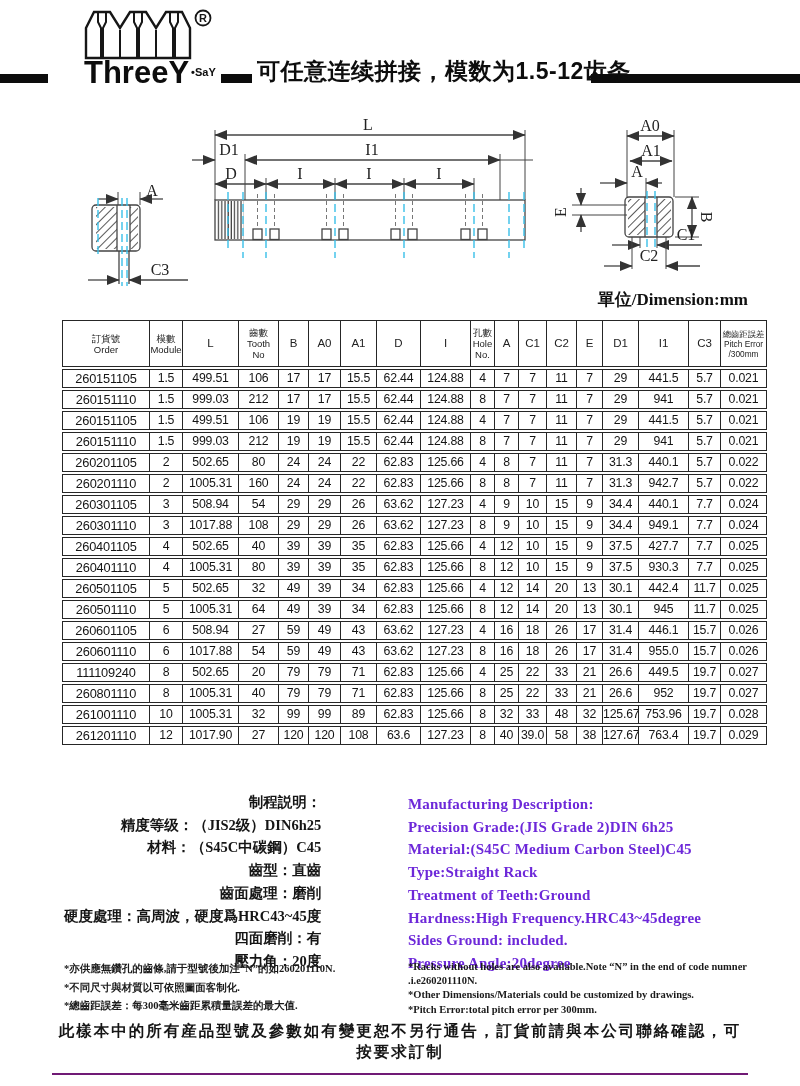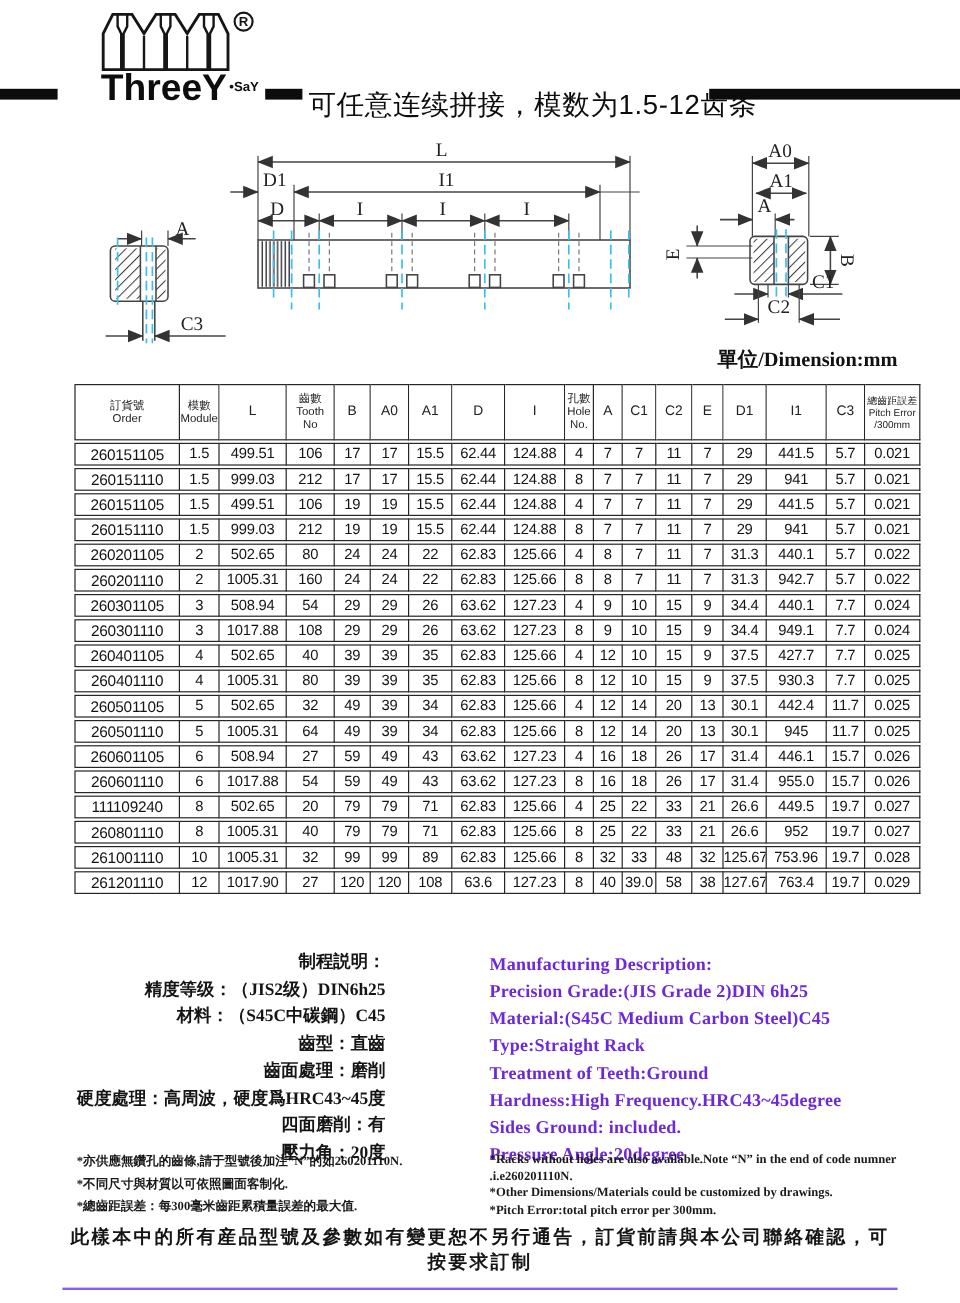--- a/index.html
+++ b/index.html
@@ -8,21 +8,21 @@
 
   
   .crown{position:absolute;left:82px;top:8px;}
   .brand-line{position:absolute;left:84px;top:55px;white-space:nowrap;}
   .brand-name{font-size:31px;font-weight:bold;letter-spacing:0px;color:#0d0d0d;}
   .brand-suffix{font-size:11px;font-weight:bold;position:relative;top:-7px;margin-left:2px;color:#0d0d0d;}
   .bar{position:absolute;top:74px;height:9px;background:#0c0c0c;}
   .bar-left{left:0;width:48px;}
   .bar-mid{left:221px;width:31px;}
   .bar-right{left:591px;width:209px;}
-  .page-title{position:absolute;left:257px;top:72px;font-size:23px;font-weight:400;
+  .page-title{position:absolute;left:257px;top:56px;font-size:23px;font-weight:700;
               letter-spacing:.5px;color:#0d0d0d;white-space:nowrap;}
 
   
   .drawing{position:absolute;left:0;top:108px;}
   .dimtext{font-family:"Liberation Serif","DejaVu Serif",serif;font-size:16px;fill:#222;}
 
   
   table.data-table{position:absolute;left:62px;top:318px;width:686px;
                    border-collapse:separate;border-spacing:0 2px;table-layout:fixed;}
   .data-table th,.data-table td{border-top:1.5px solid #262626;border-bottom:1.5px solid #262626;
@@ -44,21 +44,21 @@
   
   .notes-zh{position:absolute;left:64px;top:960px;width:330px;font-weight:700;font-size:10.5px;
             line-height:18.5px;font-family:"Liberation Serif","DejaVu Serif",serif;color:#1a1a1a;}
   .notes-en{position:absolute;left:408px;top:960px;width:345px;font-weight:700;font-size:10.5px;
             line-height:13.5px;font-family:"Liberation Serif","DejaVu Serif",serif;color:#1a1a1a;}
   .notes-en .li{margin-bottom:1px;}
 
   
   .footer-note{position:absolute;left:52px;top:1021px;width:696px;text-align:center;font-weight:700;
                font-size:15.5px;letter-spacing:2px;font-family:"Liberation Serif","DejaVu Serif",serif;
-               color:#151515;padding-bottom:10px;border-bottom:2px solid #8b5cf6;}
+               color:#151515;padding-bottom:10px;border-bottom:2px solid #701a75;}
 
   .unit-note{font-family:"Liberation Serif","DejaVu Serif",serif;font-weight:bold;font-size:17px;fill:#111;}
 </style>
 </head>
 <body>
 
 <div class="page">
 
   <svg class="crown" width="132" height="54" viewBox="0 0 132 54">
     <path d="M4,50 L4,20 L12,4 L28,4 L38,20 L48,4 L64,4 L74,20 L84,4 L100,4 L108,20 L108,50 Z" fill="none" stroke="#161616" stroke-width="2.4"></path>

